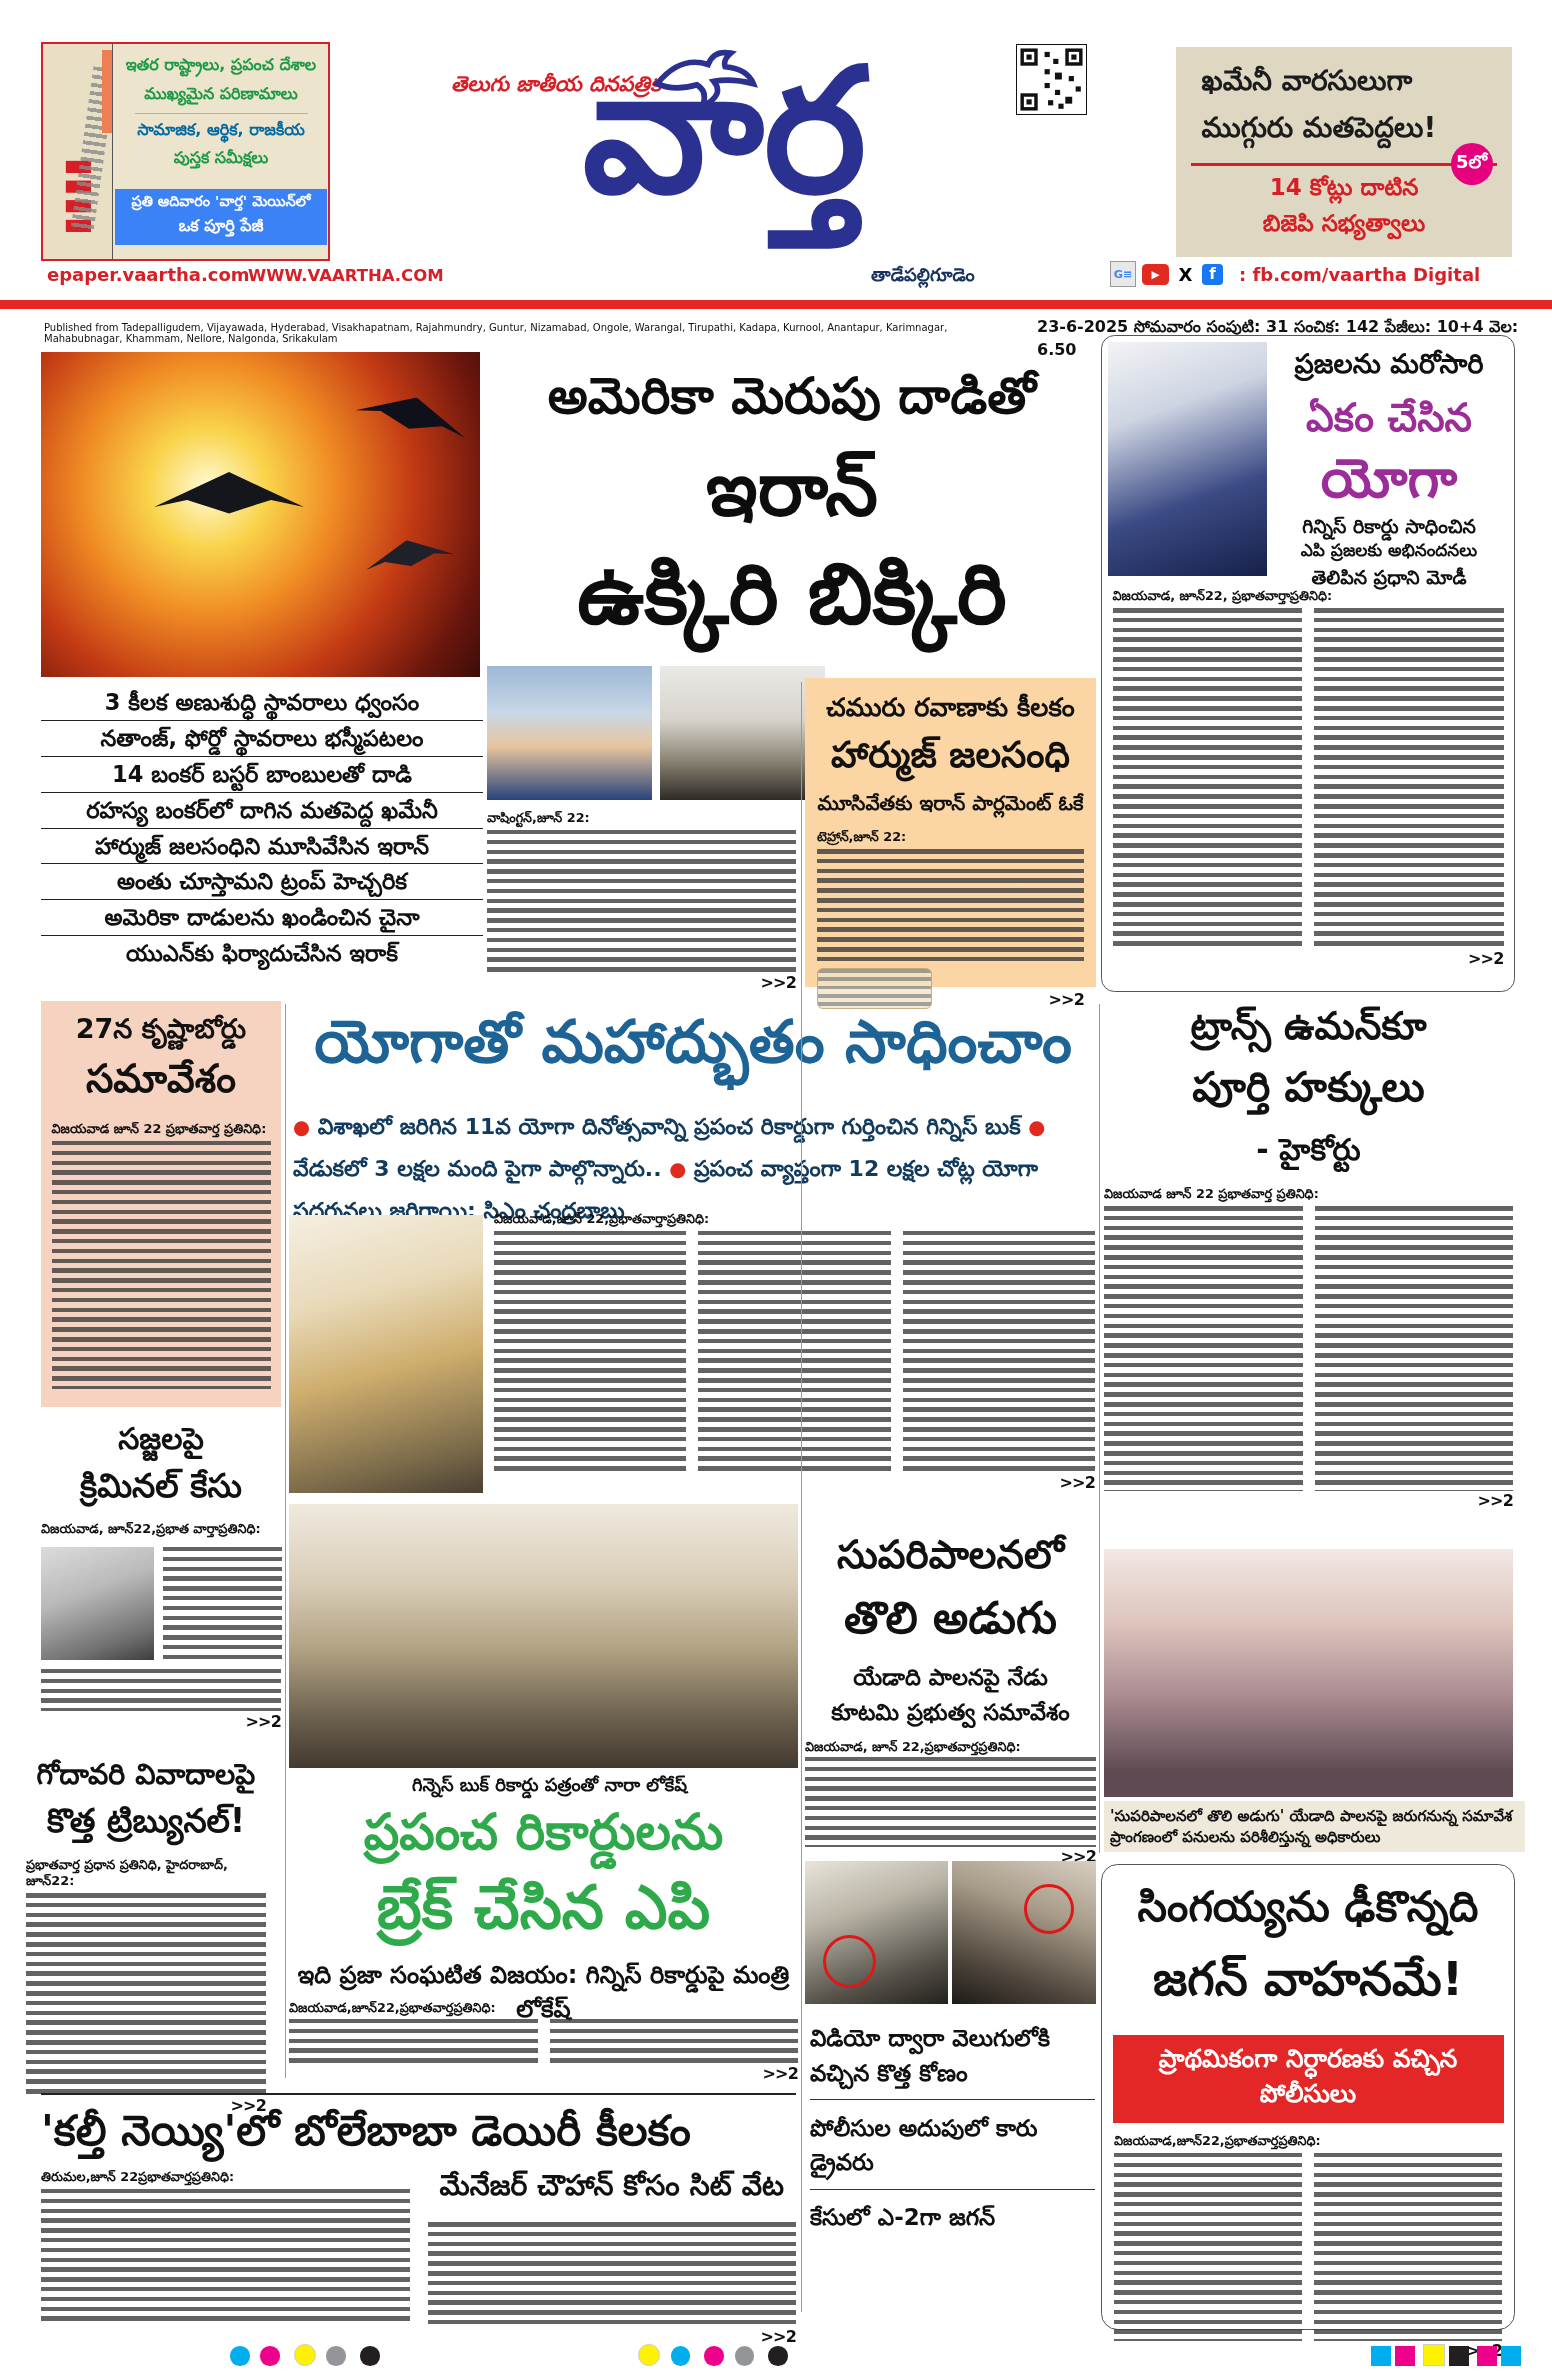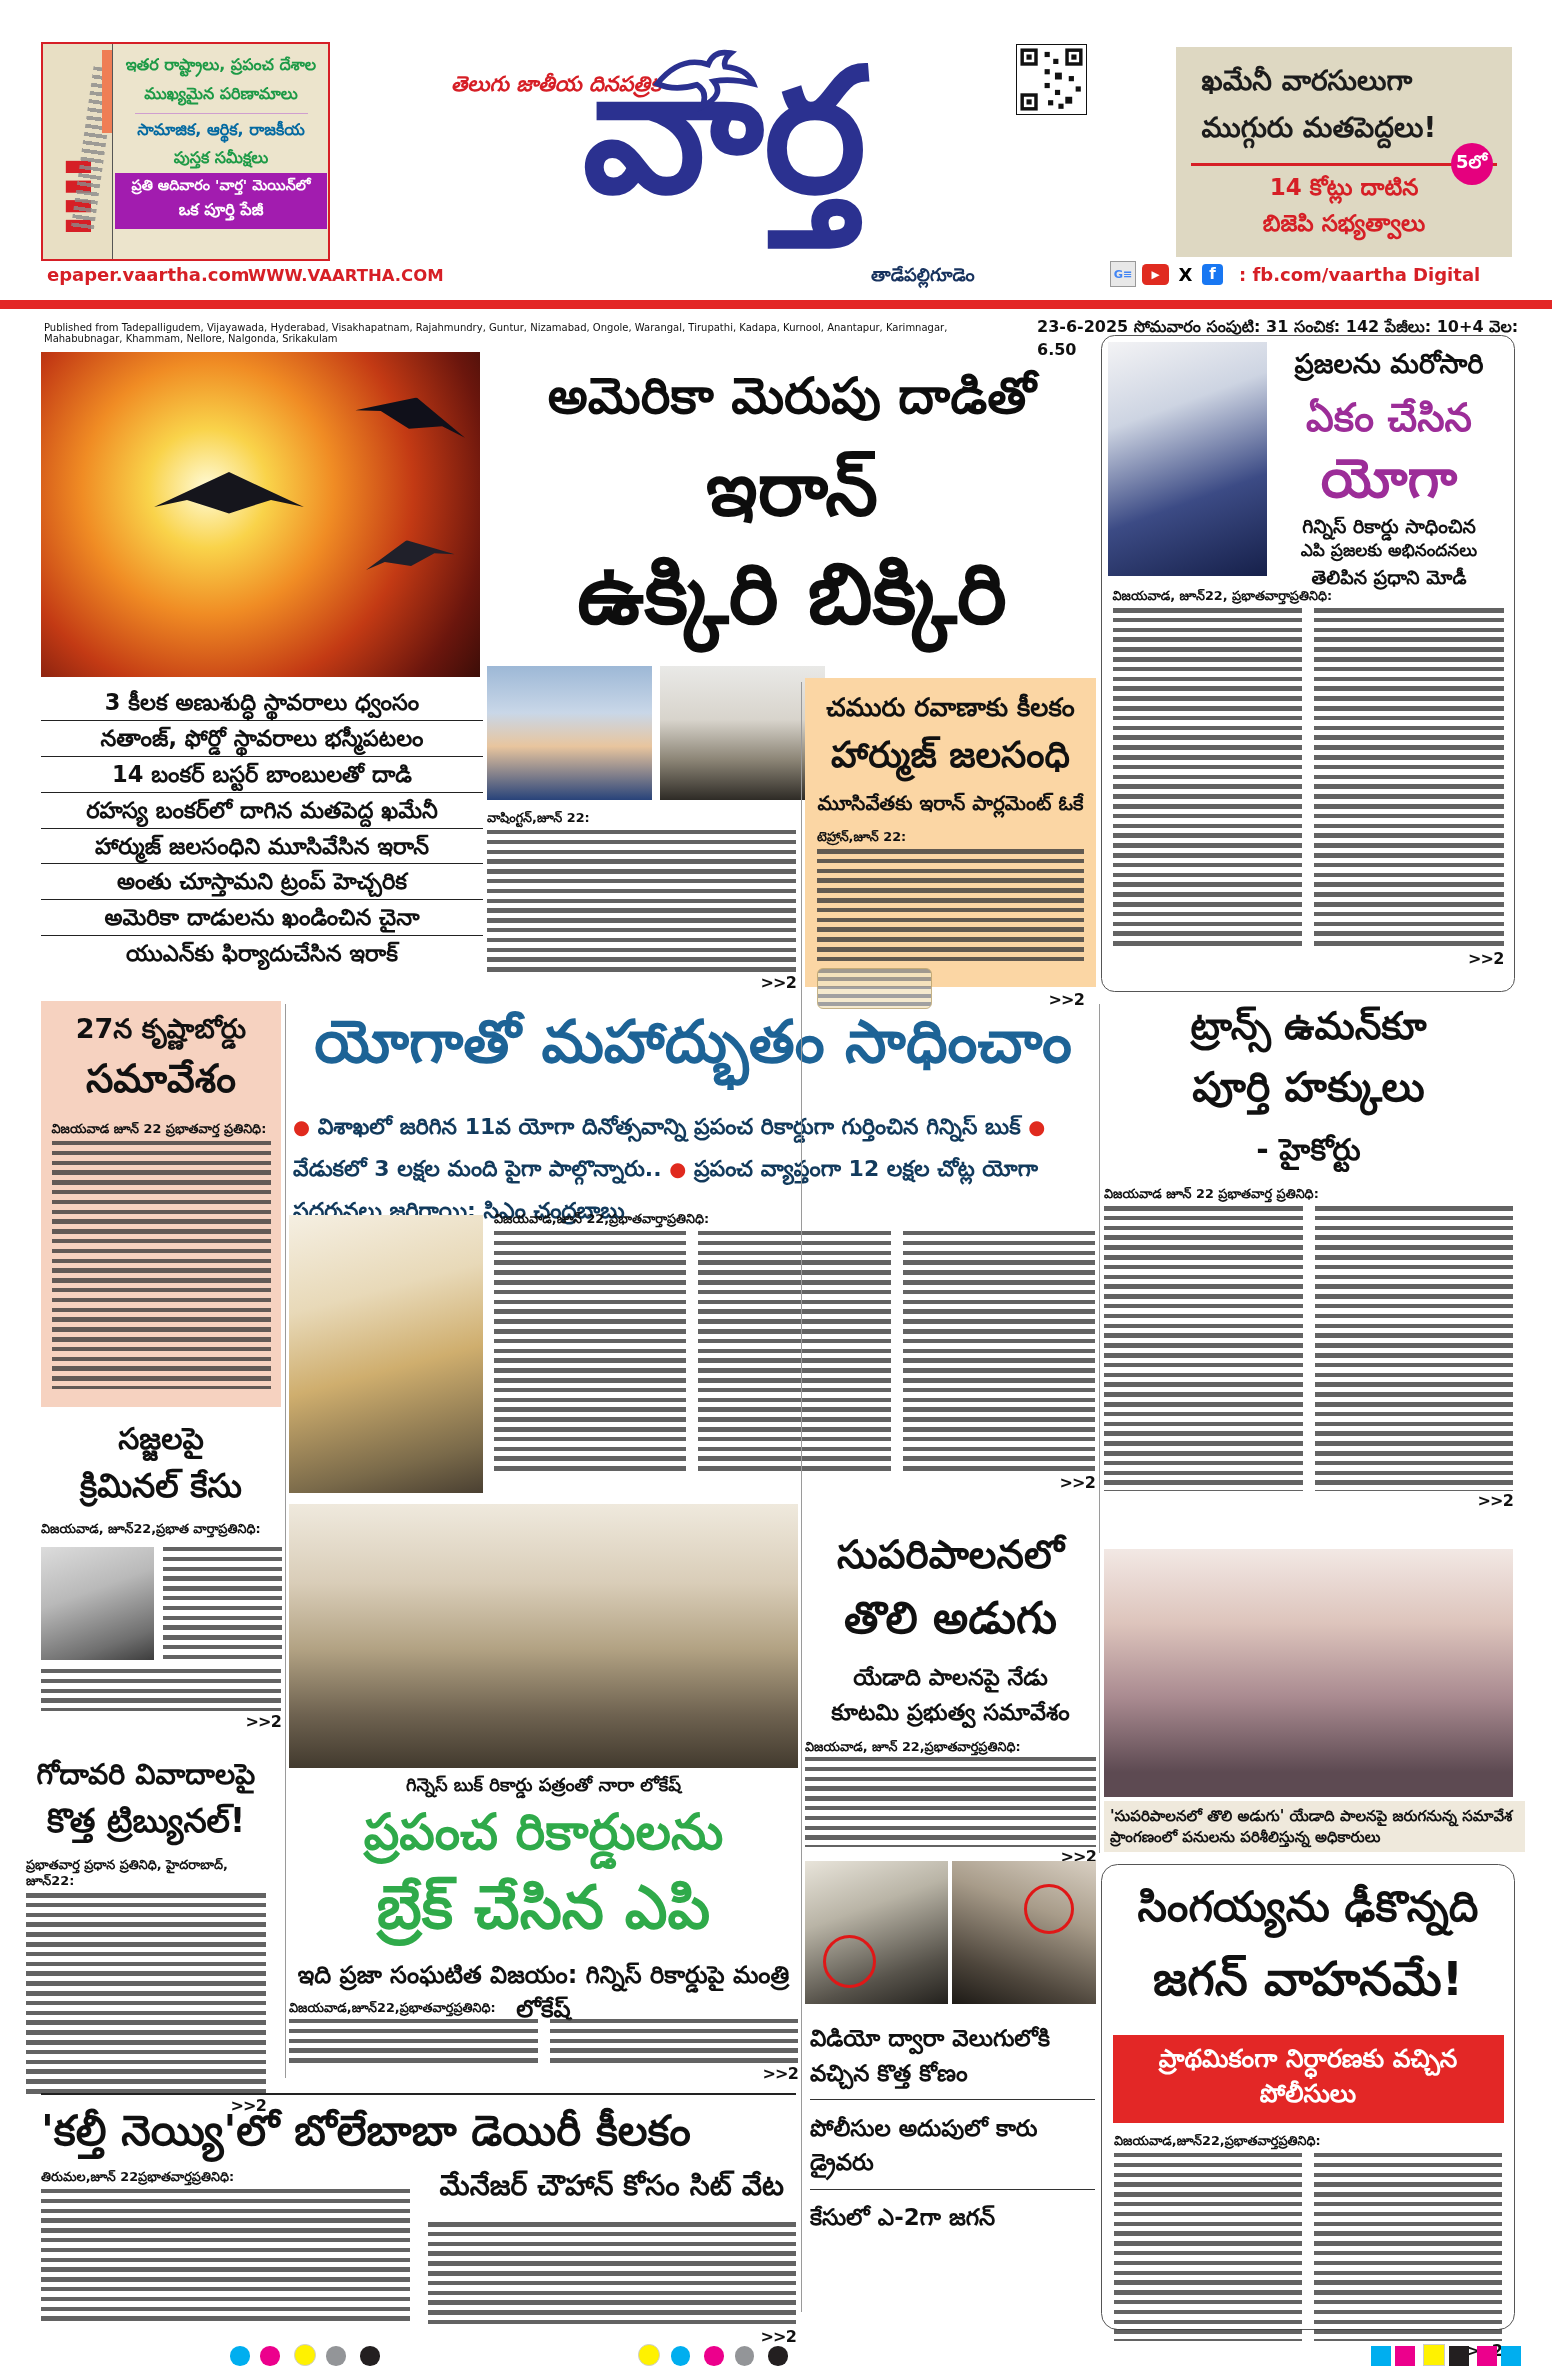--- a/index.html
+++ b/index.html
@@ -34,21 +34,21 @@
       <div class="abs" style="left:-50px;top:89px;width:165px;transform:rotate(-90deg);color:#d61f26;font-weight:bold;font-size:33px;letter-spacing:1.5px;">▮▮▮▮</div>
       <div class="abs sim-light" style="left:39px;top:22.5px;width:22.5px;height:165px;transform:rotate(8deg);"></div>
       <div class="abs" style="right:0;top:6px;width:10.5px;height:83px;background:#ef7e55;"></div>
     </div>
     <div class="abs" style="left:72px;top:0;width:212px;height:100%;">
       <div class="c b" style="color:#1d9a46;font-size:16px;margin-top:10.5px;">ఇతర రాష్ట్రాలు, ప్రపంచ దేశాల</div>
       <div class="c b" style="color:#1d9a46;font-size:16px;margin-top:6px;">ముఖ్యమైన పరిణామాలు</div>
       <div style="height:1.5px;background:#cf9ecf;margin:6px 19.5px;"></div>
       <div class="c b" style="color:#0369a1;font-size:16px;">సామాజిక, ఆర్థిక, రాజకీయ</div>
       <div class="c b" style="color:#1d9a46;font-size:16px;margin-top:4.5px;">పుస్తక సమీక్షలు</div>
-      <div style="background:#a21caf;color:#fff;margin-top:2px;padding:4.5px 3px 6px;">
+      <div style="background:#3b82f6;color:#fff;margin-top:18px;padding:4.5px 3px 6px;">
         <div class="c b" style="font-size:14.3px;">ప్రతి ఆదివారం 'వార్త' మెయిన్‌లో</div>
         <div class="c b" style="font-size:16px;margin-top:3px;">ఒక పూర్తి పేజీ</div>
       </div>
     </div>
   </div>
 
   <div class="abs b red" style="left:47px;top:264px;font-size:18px;">epaper.vaartha.com</div>
   <div class="abs b red" style="left:248px;top:266px;font-size:16.5px;">WWW.VAARTHA.COM</div>
 
   <div class="abs red" style="left:451px;top:72px;font-size:21px;font-weight:bold;font-style:italic;">తెలుగు జాతీయ దినపత్రిక</div>
@@ -214,21 +214,21 @@
     <span class="dateline">విజయవాడ,జూన్ 22,ప్రభాతవార్తాప్రతినిధి:</span>
     <div class="cols" style="margin-top:4.5px;">
       <div class="sim" style="height:240px;"></div>
       <div class="sim" style="height:240px;"></div>
       <div class="sim" style="height:240px;"></div>
     </div>
     <div class="more" style="margin-top:1.5px;">&gt;&gt;2</div>
   </div>
 
   <div class="abs photo" style="left:289px;top:1504px;width:509px;height:264px;background:linear-gradient(180deg,#efe9dd 0%,#d9cdb8 30%,#b2a283 55%,#6e6250 80%,#423a2e 100%);"></div>
-  <div class="abs c b" style="left:289px;top:1774px;width:509px;font-size:18px;">గిన్నెస్ బుక్ రికార్డు పత్రంతో  నారా లోకేష్</div>
+  <div class="abs c b" style="left:295px;top:1774px;width:509px;font-size:18px;">గిన్నెస్ బుక్ రికార్డు పత్రంతో  నారా లోకేష్</div>
   <div class="abs c b" style="left:289px;top:1803px;width:509px;font-size:50px;color:#2faa4a;">ప్రపంచ రికార్డులను</div>
   <div class="abs c b" style="left:289px;top:1872px;width:509px;font-size:60px;color:#2faa4a;">బ్రేక్ చేసిన ఎపి</div>
   <div class="abs c b" style="left:289px;top:1961px;width:509px;font-size:24px;">ఇది ప్రజా సంఘటిత విజయం: గిన్నిస్ రికార్డుపై మంత్రి లోకేష్</div>
   <div class="abs" style="left:289px;top:2000px;width:509px;height:83px;">
     <span class="dateline">విజయవాడ,జూన్22,ప్రభాతవార్తప్రతినిధి:</span>
     <div class="cols" style="margin-top:3px;">
       <div class="sim" style="height:45px;"></div>
       <div class="sim" style="height:45px;"></div>
     </div>
     <div class="more" style="margin-top:0;">&gt;&gt;2</div>

